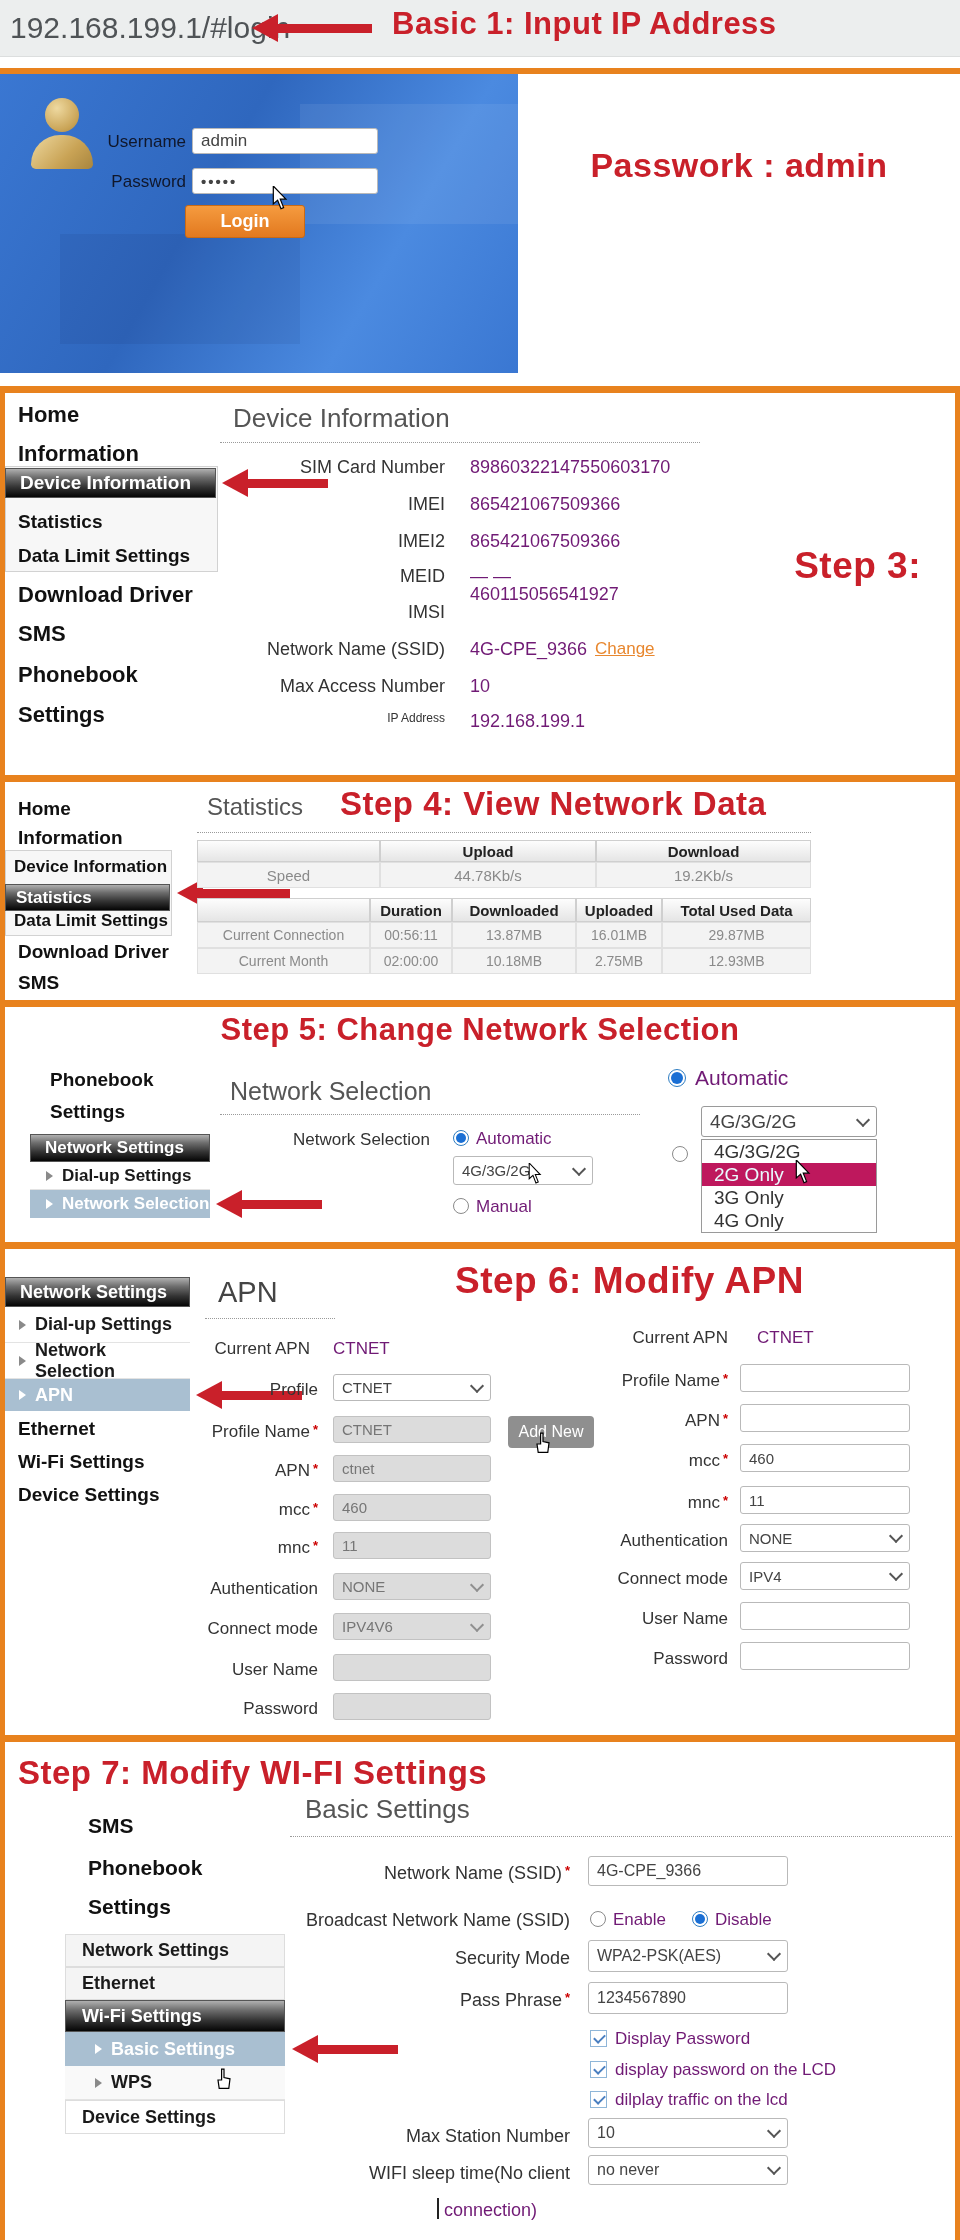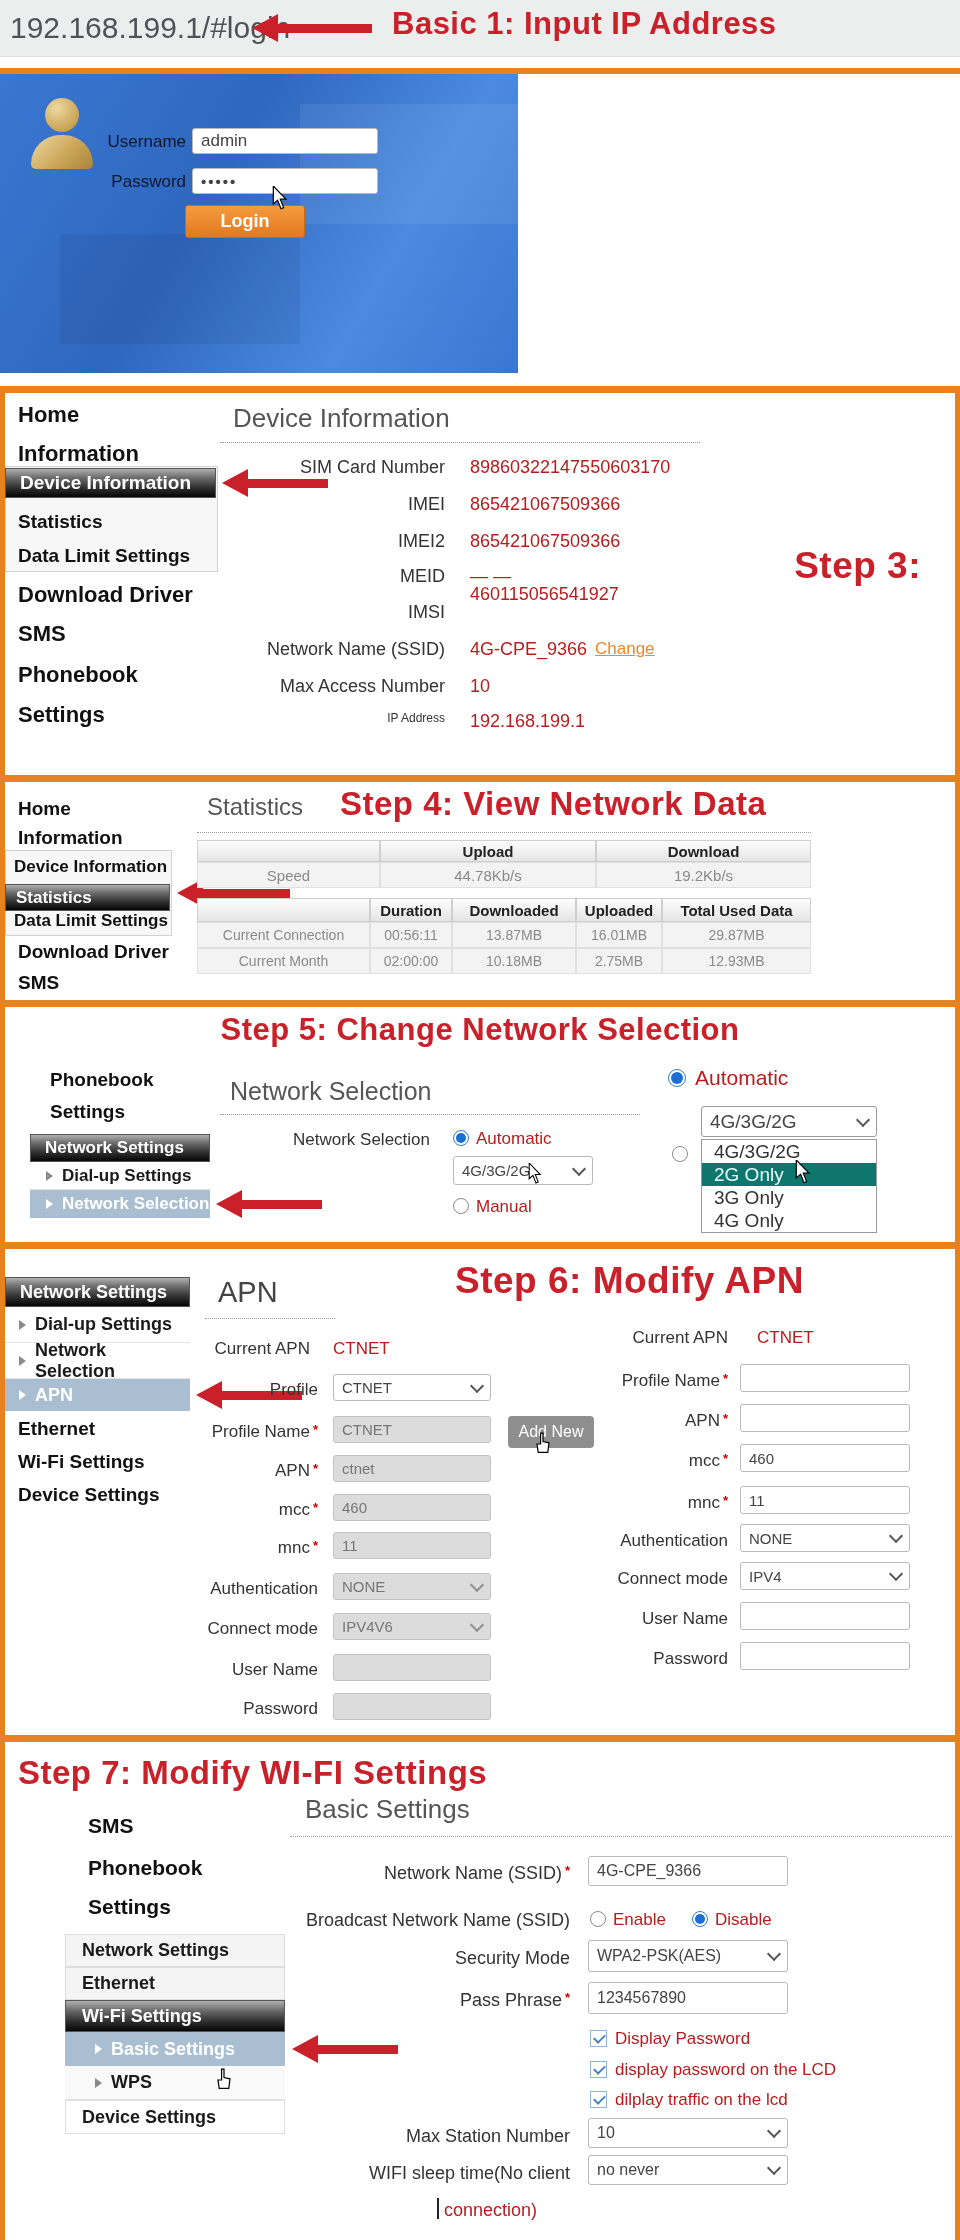--- a/index.html
+++ b/index.html
@@ -14,21 +14,21 @@
   .darkbar{position:absolute;background:linear-gradient(180deg,#b0b0b0 0%,#6e6e6e 30%,#333 65%,#050505 100%);
            color:#fff;font-weight:bold;display:flex;align-items:center;border:1px solid #555;box-sizing:border-box}
   .bluebar{position:absolute;background:#a9bfd1;color:#fff;font-weight:bold;display:flex;align-items:center;box-sizing:border-box}
   .prow{position:absolute;background:#f4f4f4;border:1px solid #ddd;display:flex;align-items:center;box-sizing:border-box;font-weight:bold;color:#1a1a1a}
   .wrow{position:absolute;background:#fff;border-bottom:1px solid #e3e3e3;display:flex;align-items:center;box-sizing:border-box;font-weight:bold;color:#1a1a1a}
   .tri{width:0;height:0;border-top:5px solid transparent;border-bottom:5px solid transparent;border-left:7px solid #8a8a8a;margin-right:9px;flex:0 0 auto}
   .tri.white{border-left-color:#fff}
   .red-arrow{position:absolute;background:#c9202a;height:9px}
   .red-arrow::before{content:"";position:absolute;left:-26px;top:-10px;width:0;height:0;
                      border:14px solid transparent;border-right:26px solid #c9202a;border-left:0}
-  .lbl{position:absolute;color:#b91c1c;white-space:nowrap}
+  .lbl{position:absolute;color:#701a75;white-space:nowrap}
   .rlbl{position:absolute;color:#333;text-align:right;white-space:nowrap}
   .title-gray{position:absolute;color:#555;white-space:nowrap}
   .dotted{position:absolute;border-bottom:1px dotted #9a9a9a}
   .inp{position:absolute;background:#fff;border:1px solid #b9b9b9;border-radius:3px;display:flex;align-items:center;
        padding:0 8px;box-sizing:border-box;color:#444;white-space:nowrap;overflow:hidden}
   .inp.gray{background:#dcdcdc;border-color:#c2c2c2;color:#767676}
   .chev{margin-left:auto;width:8px;height:8px;border-right:2px solid #555;border-bottom:2px solid #555;
         transform:rotate(45deg);flex:0 0 auto;margin-top:-4px}
   .inp.gray .chev{border-color:#8f8f8f}
   .radio{position:absolute;width:16px;height:16px;border:1px solid #8a8a8a;border-radius:50%;background:#fff;box-sizing:border-box}
@@ -38,21 +38,21 @@
   .chk::after{content:"";position:absolute;left:3px;top:3px;width:9px;height:5px;
               border-left:2px solid #4a7fc1;border-bottom:2px solid #4a7fc1;transform:rotate(-45deg)}
   .asterisk{color:#c00;font-size:13px;vertical-align:top;margin-left:3px;font-weight:bold}
   .tbl{position:absolute;display:grid;box-sizing:border-box}
   .th{background:linear-gradient(#fdfdfd,#e5e5e5);font-weight:bold;color:#222;display:flex;align-items:center;
       justify-content:center;border:1px solid #cfcfcf;box-sizing:border-box}
   .td{background:#f3f3f3;color:#8a8a8a;display:flex;align-items:center;justify-content:center;
       border:1px solid #e0e0e0;box-sizing:border-box}
   .dd-list{position:absolute;background:#fff;border:1px solid #9a9a9a;box-sizing:border-box}
   .dd-item{height:23px;display:flex;align-items:center;padding-left:12px;color:#333}
-  .dd-item.hl{background:#0f766e;color:#e8fbff}
+  .dd-item.hl{background:#be185d;color:#e8fbff}
   .link{color:#e8872e;text-decoration:underline;cursor:pointer}
   .person{position:absolute}
   .person .head{position:absolute;left:27px;top:4px;width:34px;height:34px;border-radius:50%;
                 background:radial-gradient(circle at 35% 30%,#eed9a0,#c9a355 70%,#a8853e)}
   .person .body{position:absolute;left:13px;top:41px;width:62px;height:34px;border-radius:30px 30px 5px 5px;
                 background:linear-gradient(135deg,#eed9a0,#c9a355 60%,#a8853e)}
   .cursor-arrow,.cursor-hand{position:absolute;pointer-events:none}
   .caret{position:absolute;width:2px;height:21px;background:#222}
 </style>
 </head>
@@ -81,20 +81,21 @@
     </div>
   <div class="rlbl" style="left:60px;top:172px;width:126px;font-size:17px;color:#10172b">Password</div>
   <div class="inp" style="left:192px;top:168px;width:186px;height:26px;font-size:15px;letter-spacing:2px;font-weight:bold">
       <span>•••••</span>
     </div>
   <div class="abs" style="left:185px;top:205px;width:118px;height:31px;background:linear-gradient(#f59b3f,#e2791f);border:1px solid #c96a15;border-radius:3px;color:#fff;font-weight:bold;font-size:18px;display:flex;align-items:center;justify-content:center">Login</div>
   <svg class="cursor-arrow" style="left:272px;top:186px" width="17" height="24" viewBox="0 0 14 20">
       <polygon points="1,0 1,15 4.6,11.8 7.4,19 9.6,18 6.8,11 11.5,11" fill="#fff" stroke="#000" stroke-width="1"></polygon>
     </svg>
   <div class="abs" style="left:518px;top:146px;width:442px;text-align:center;line-height:38px">
+    <div class="step-title" style="position:static;font-size:34px">Passwork : admin</div>
   </div>
 
   <div class="orange-bar" style="top:386px;height:7px"></div>
   <div class="oside" style="left:0"></div>
   <div class="oside" style="left:955px"></div>
 
   <div class="nav" style="left:18px;top:402px;font-size:22px">Home</div>
   <div class="nav" style="left:18px;top:441px;font-size:22px">Information</div>
   <div class="abs" style="left:5px;top:466px;width:213px;height:106px;background:#f7f7f7;border:1px solid #d2d2d2;box-sizing:border-box"></div>
   <div class="darkbar" style="left:5px;top:468px;width:211px;height:30px;font-size:19px;padding-left:14px">

